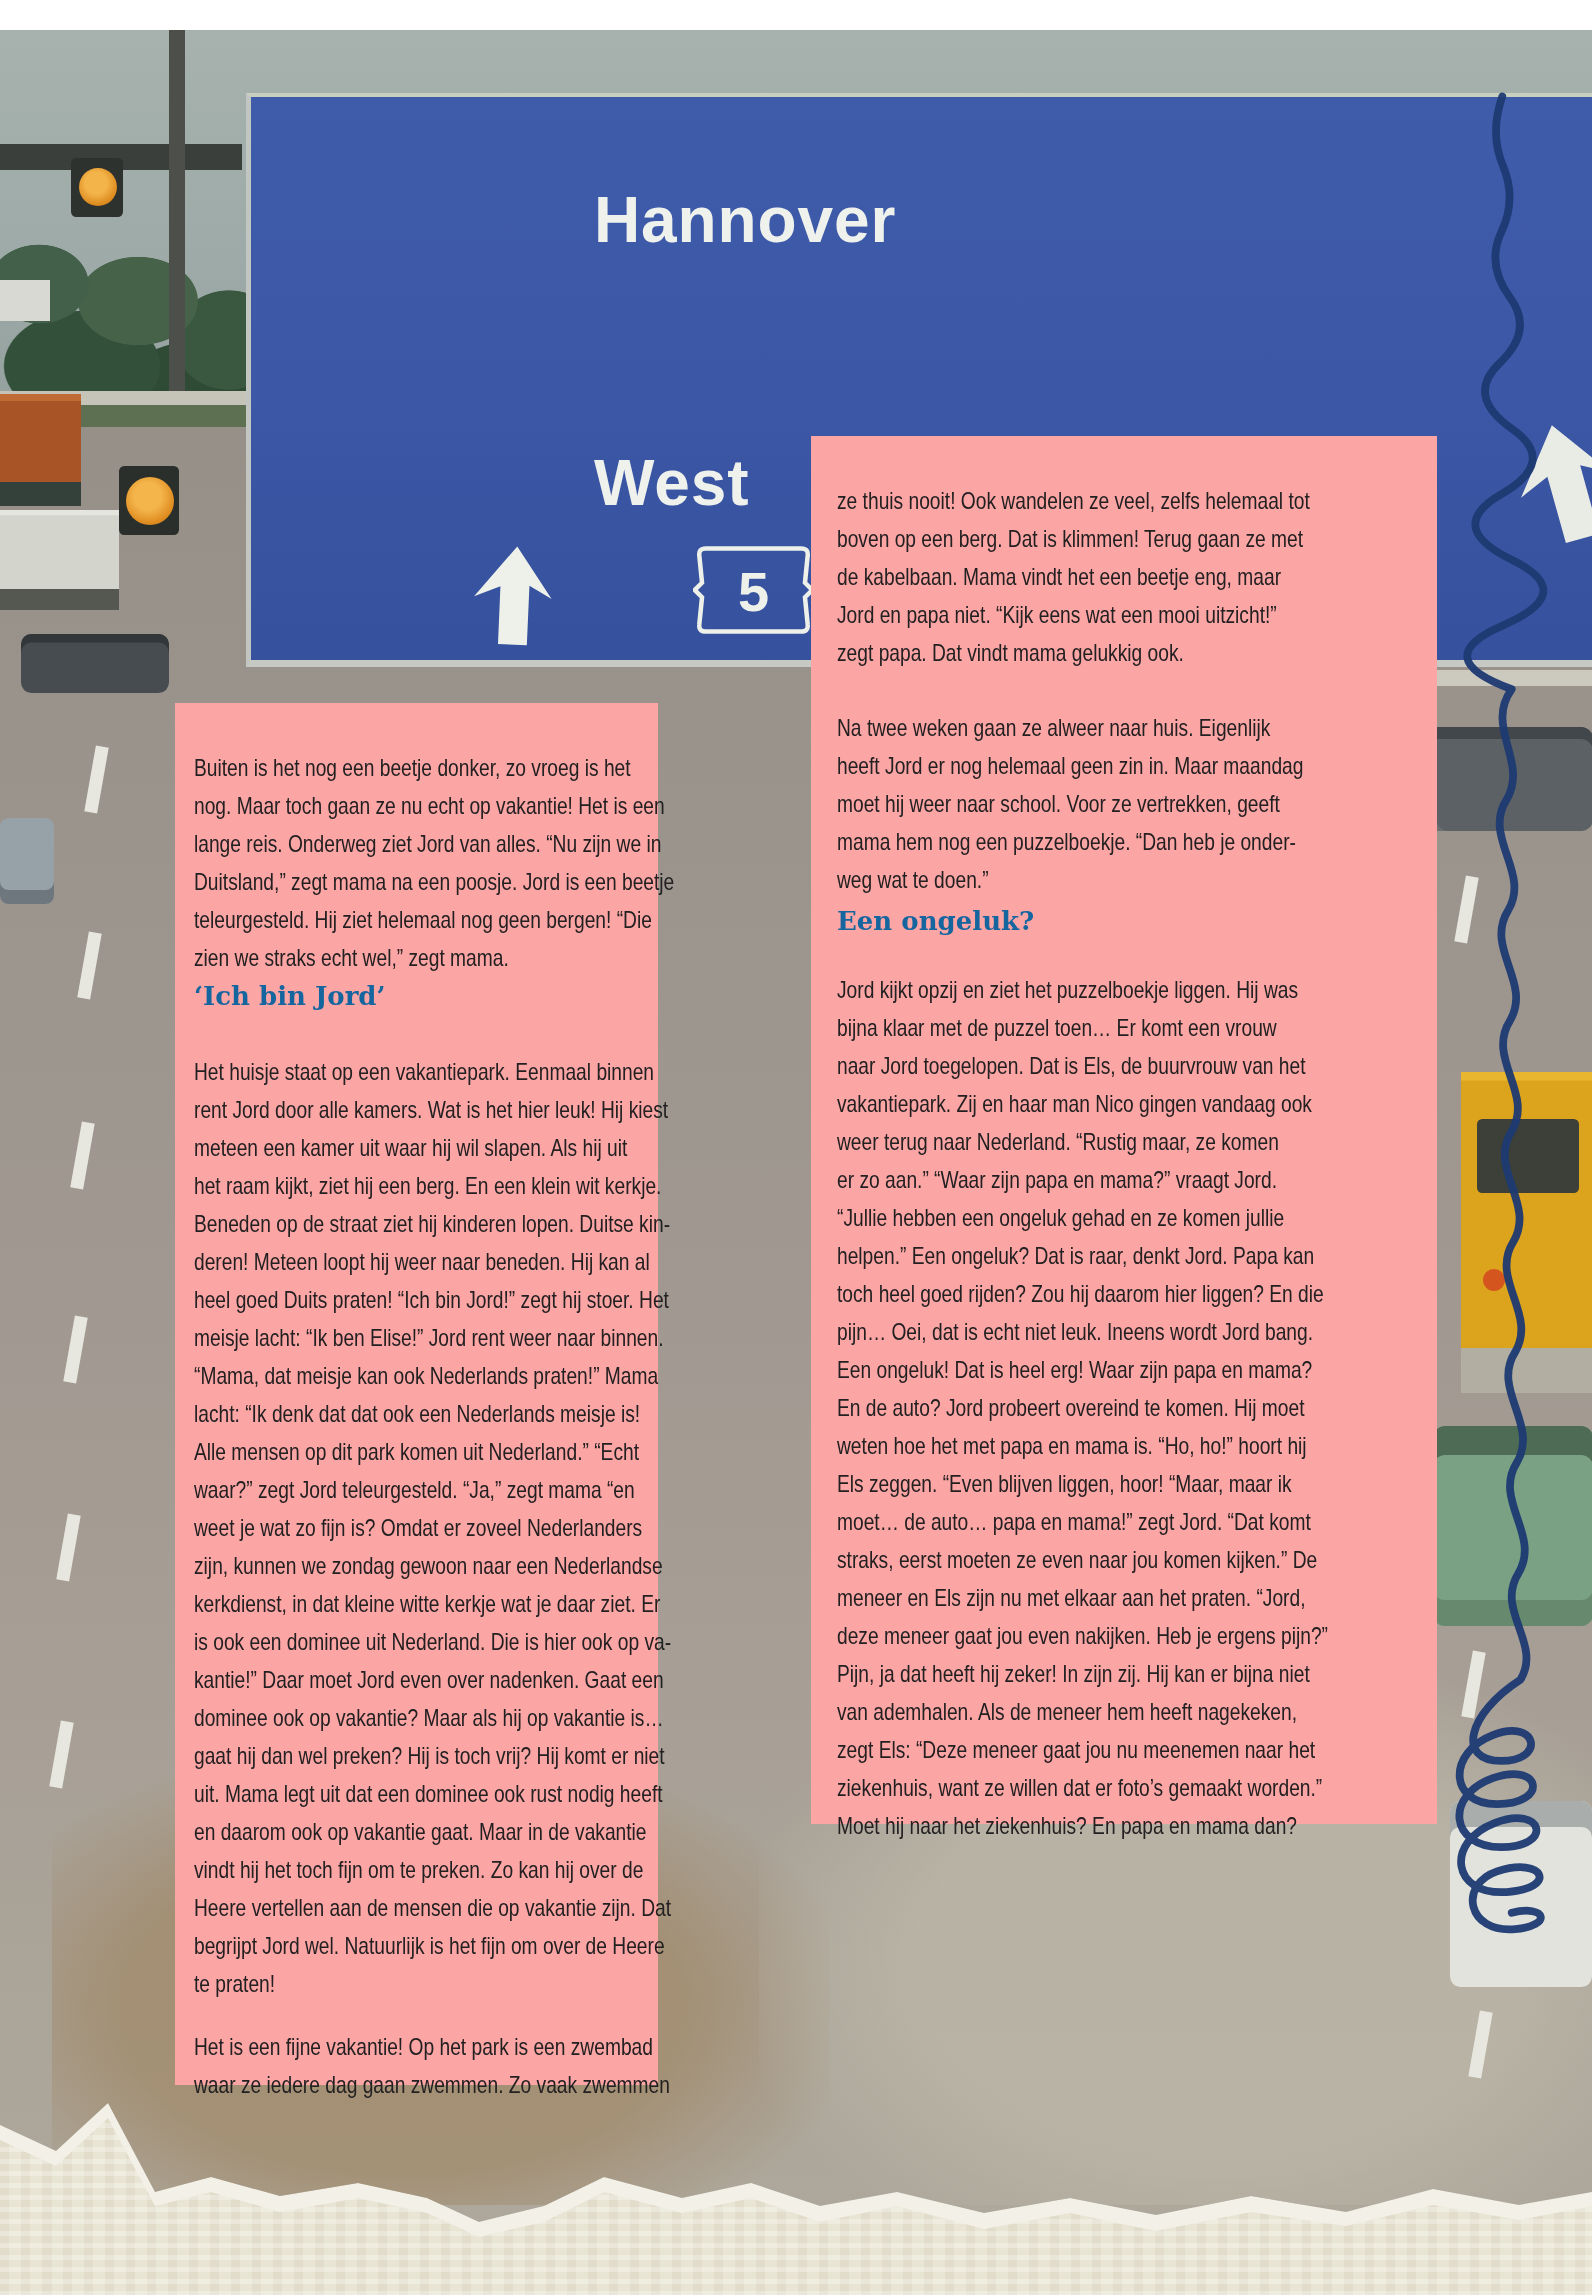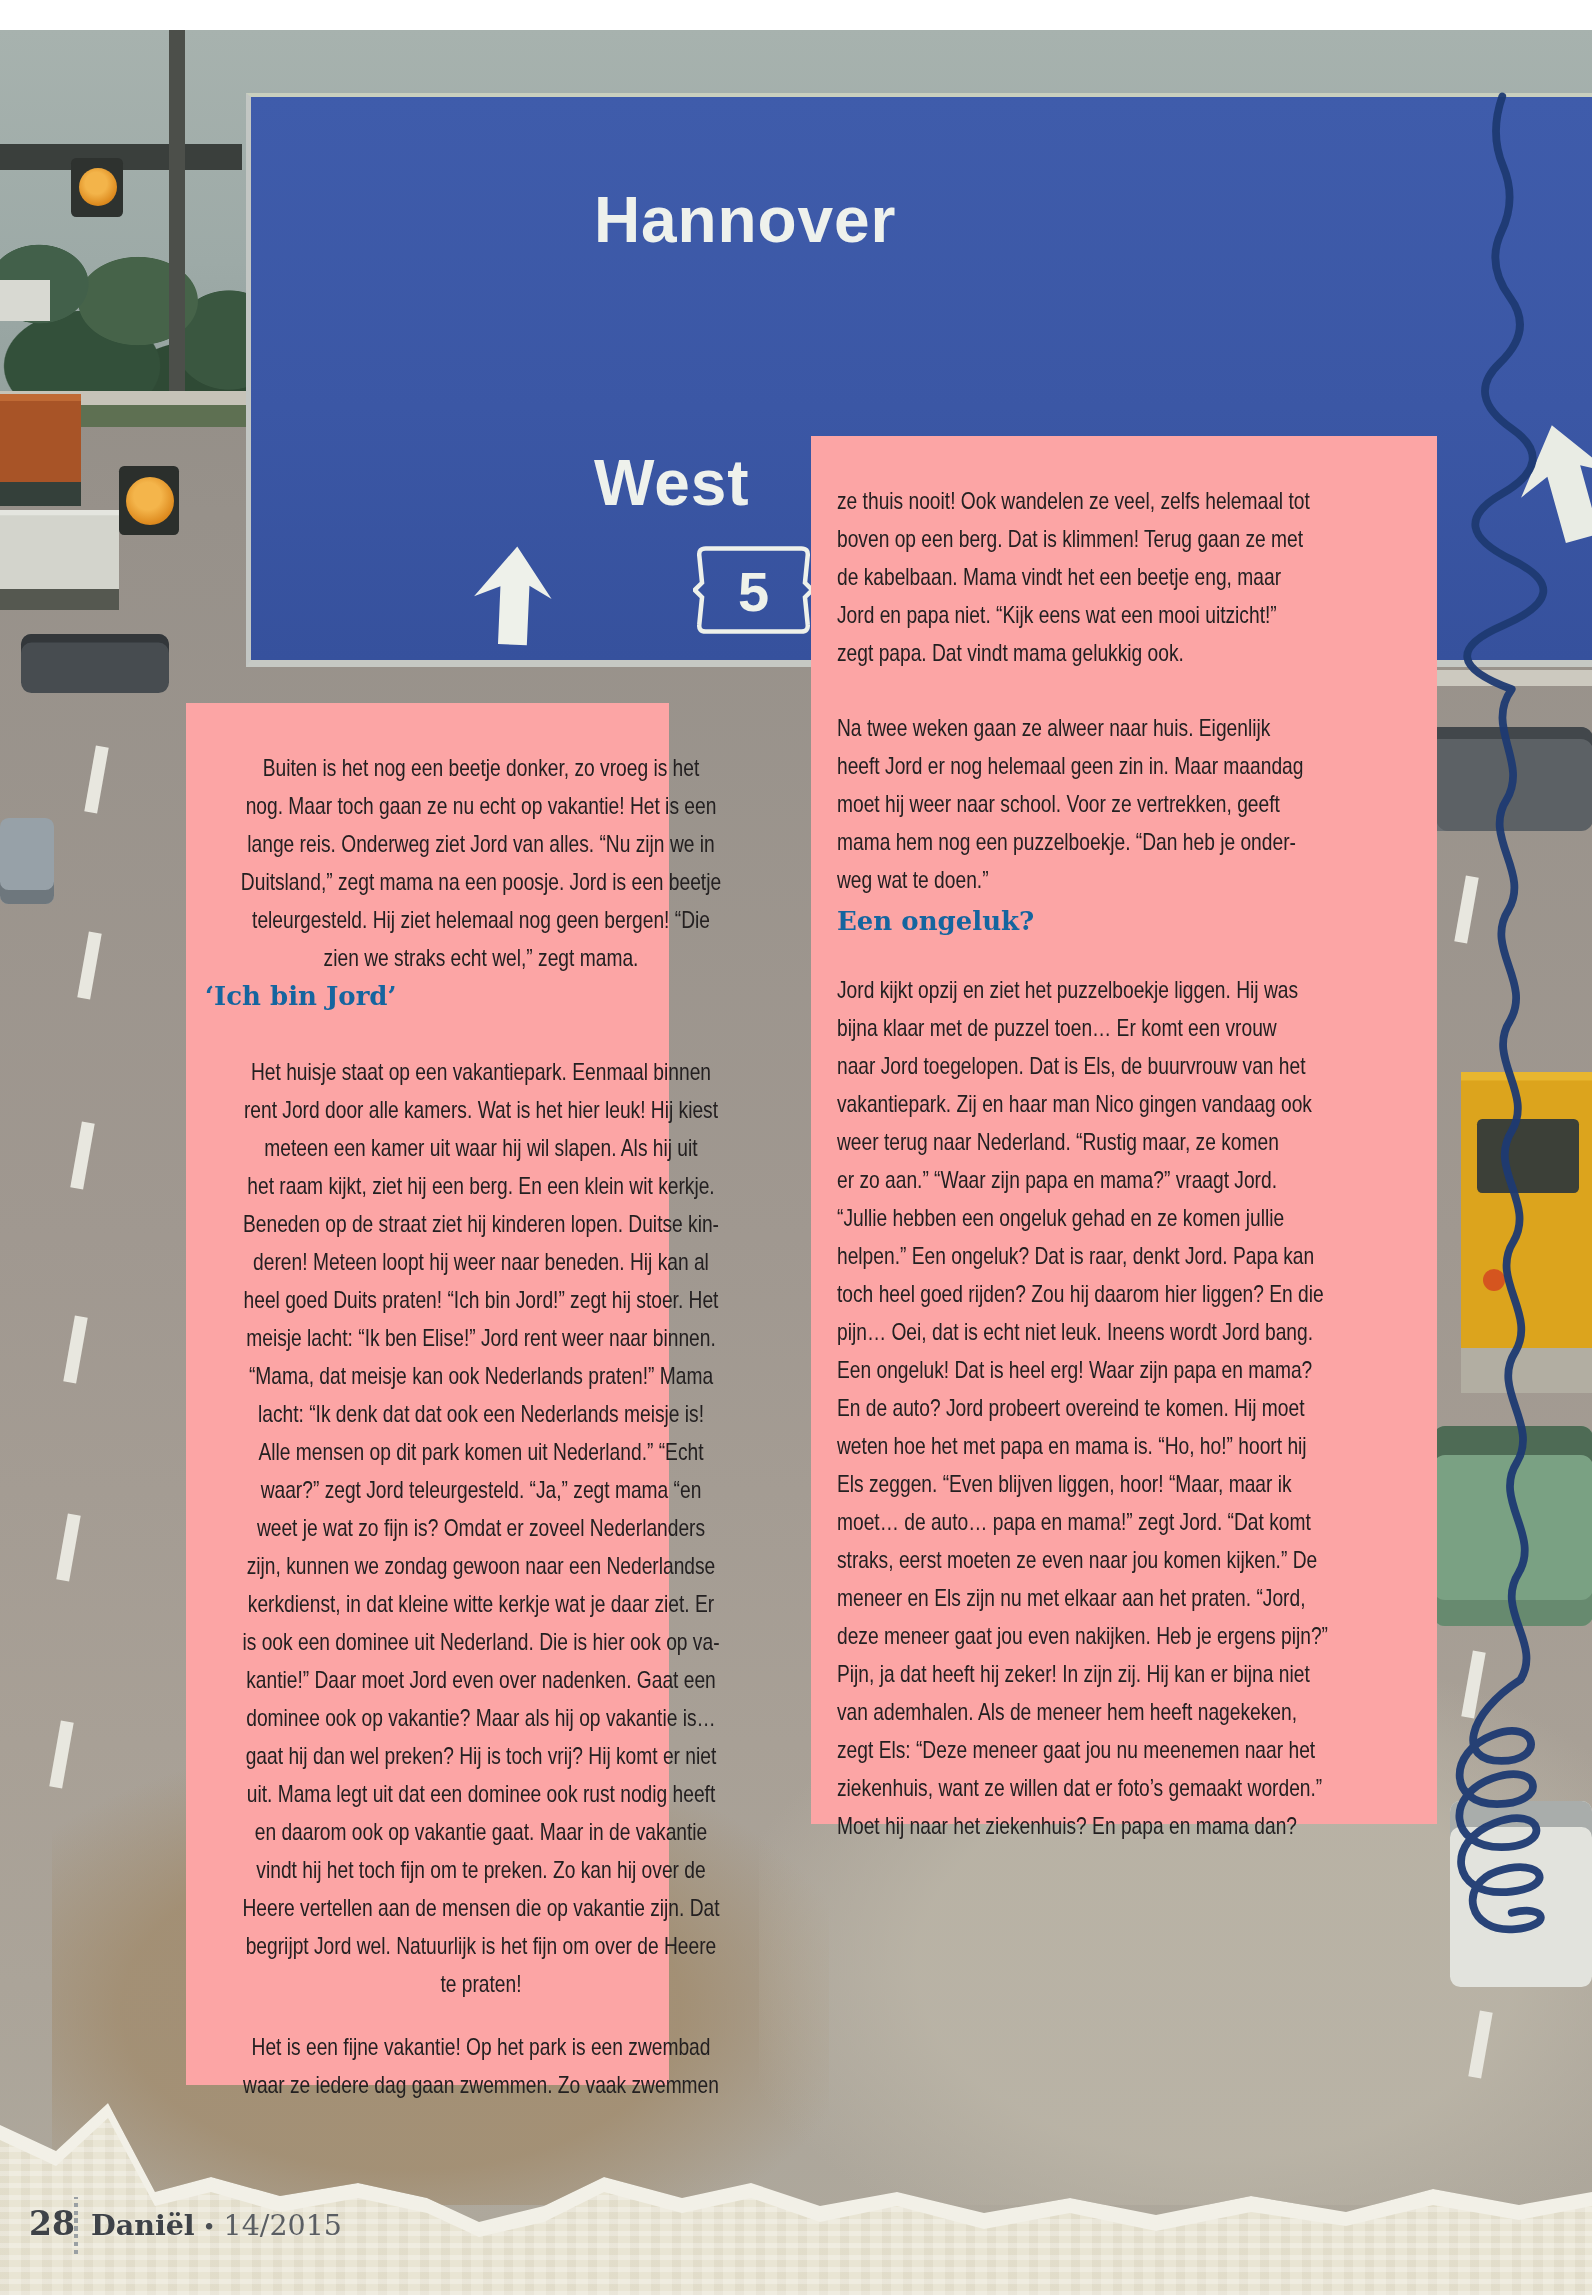--- a/index.html
+++ b/index.html
@@ -85,21 +85,21 @@
   .sign-line{position:absolute;left:343px;color:#eef1ec;font-size:64px;font-weight:600;
     letter-spacing:0.9px;white-space:nowrap;}
   .sign-line.l0{top:86px;} .sign-line.l1{top:183px;} .sign-line.l2{top:265px;} .sign-line.l3{top:349px;}
   .sign-arrow{position:absolute;left:207px;top:444px;}
   .sign-shield{position:absolute;left:442px;top:442px;}
 
   .edge-arrow{left:1497px;top:387px;}
 
   
   .textbox{position:absolute;background:#fca5a5;color:#232021;}
-  .box-left{left:186px;top:703px;width:483px;height:1382px;text-align:center;}
+  .box-left{left:175px;top:703px;width:483px;height:1382px;}
   .box-right{left:811px;top:436px;width:626px;height:1388px;}
   .para{position:absolute;white-space:pre-line;font-size:24px;line-height:38px;
     transform:scaleX(0.8);transform-origin:0 0;}
   .box-left  .para{left:19px;width:690px;}
   .box-right .para{left:26px;width:725px;}
   .col-heading{position:absolute;font-family:"DejaVu Serif",serif;font-weight:bold;
     font-size:26px;color:var(--heading-blue,#15659f);white-space:nowrap;}
   .box-left  .col-heading{left:19px;top:278px;}
   .box-right .col-heading{left:26px;top:470px;}
   .bl-p1{top:22.4px;} .bl-p2{top:326px;} .bl-p3{top:1301px;}
@@ -272,24 +272,15 @@
 straks, eerst moeten ze even naar jou komen kijken.” De
 meneer en Els zijn nu met elkaar aan het praten. “Jord,
 deze meneer gaat jou even nakijken. Heb je ergens pijn?”
 Pijn, ja dat heeft hij zeker! In zijn zij. Hij kan er bijna niet
 van ademhalen. Als de meneer hem heeft nagekeken,
 zegt Els: “Deze meneer gaat jou nu meenemen naar het
 ziekenhuis, want ze willen dat er foto’s gemaakt worden.”
 Moet hij naar het ziekenhuis? En papa en mama dan?</p>
   </div>
 
-  <div class="footer">
-    <div class="page-number">28</div>
-    <div class="footer-divider"></div>
-    <div class="footer-title">
-      <span class="mag">Daniël</span>
-      <span class="dot">•</span>
-      <span class="issue">14/2015</span>
-    </div>
-  </div>
 
 </div>
 
 
 </body></html>

